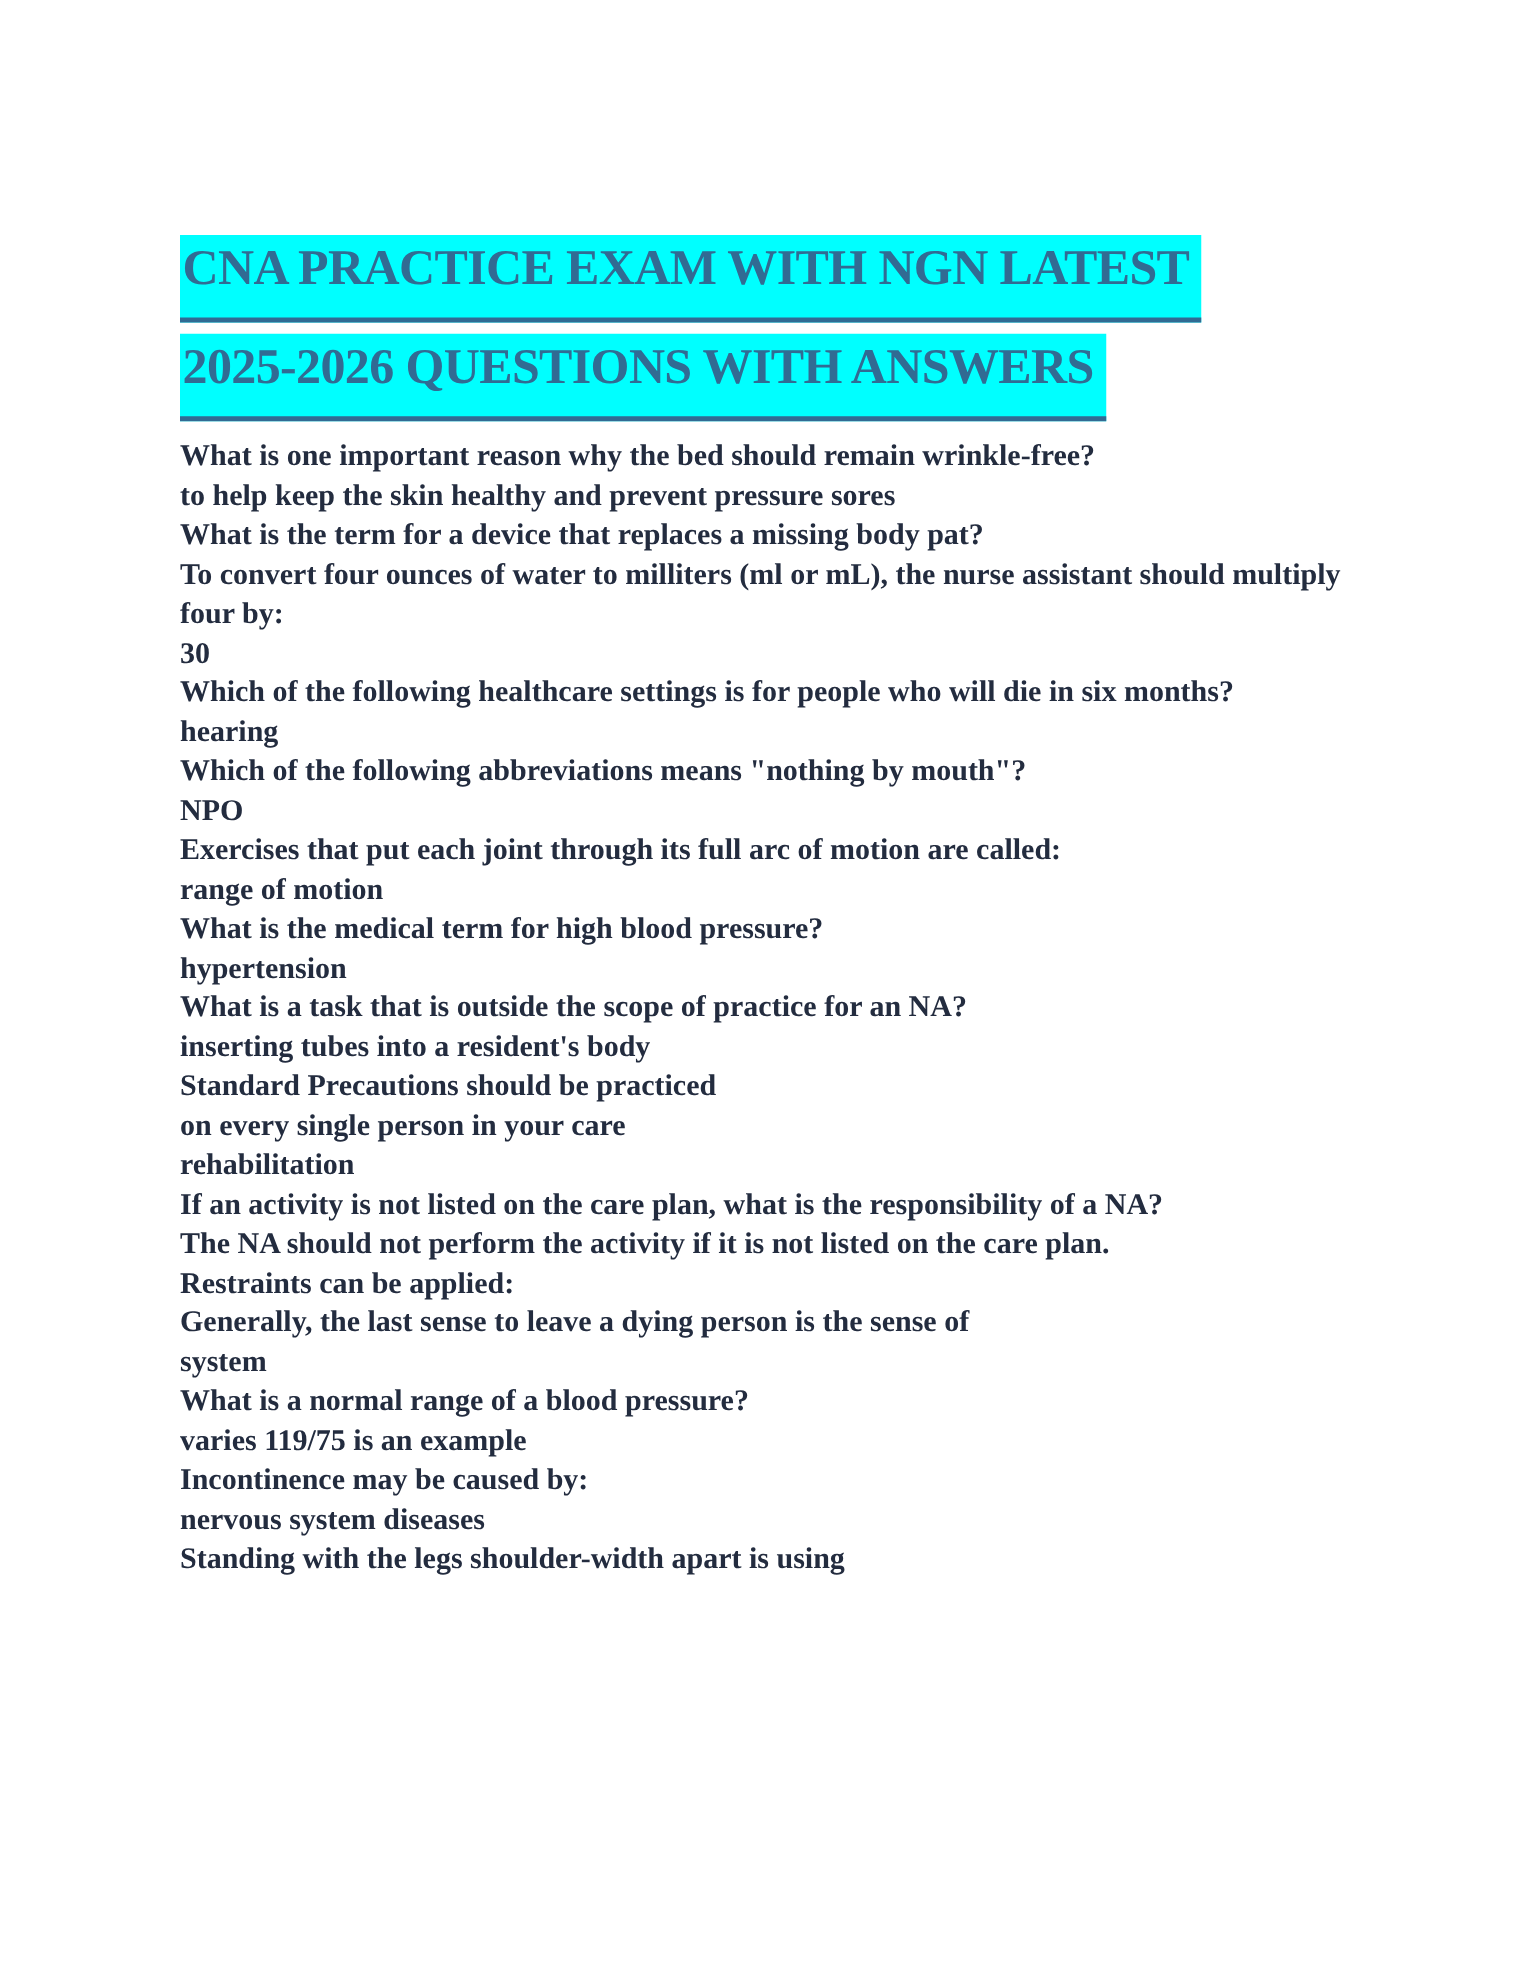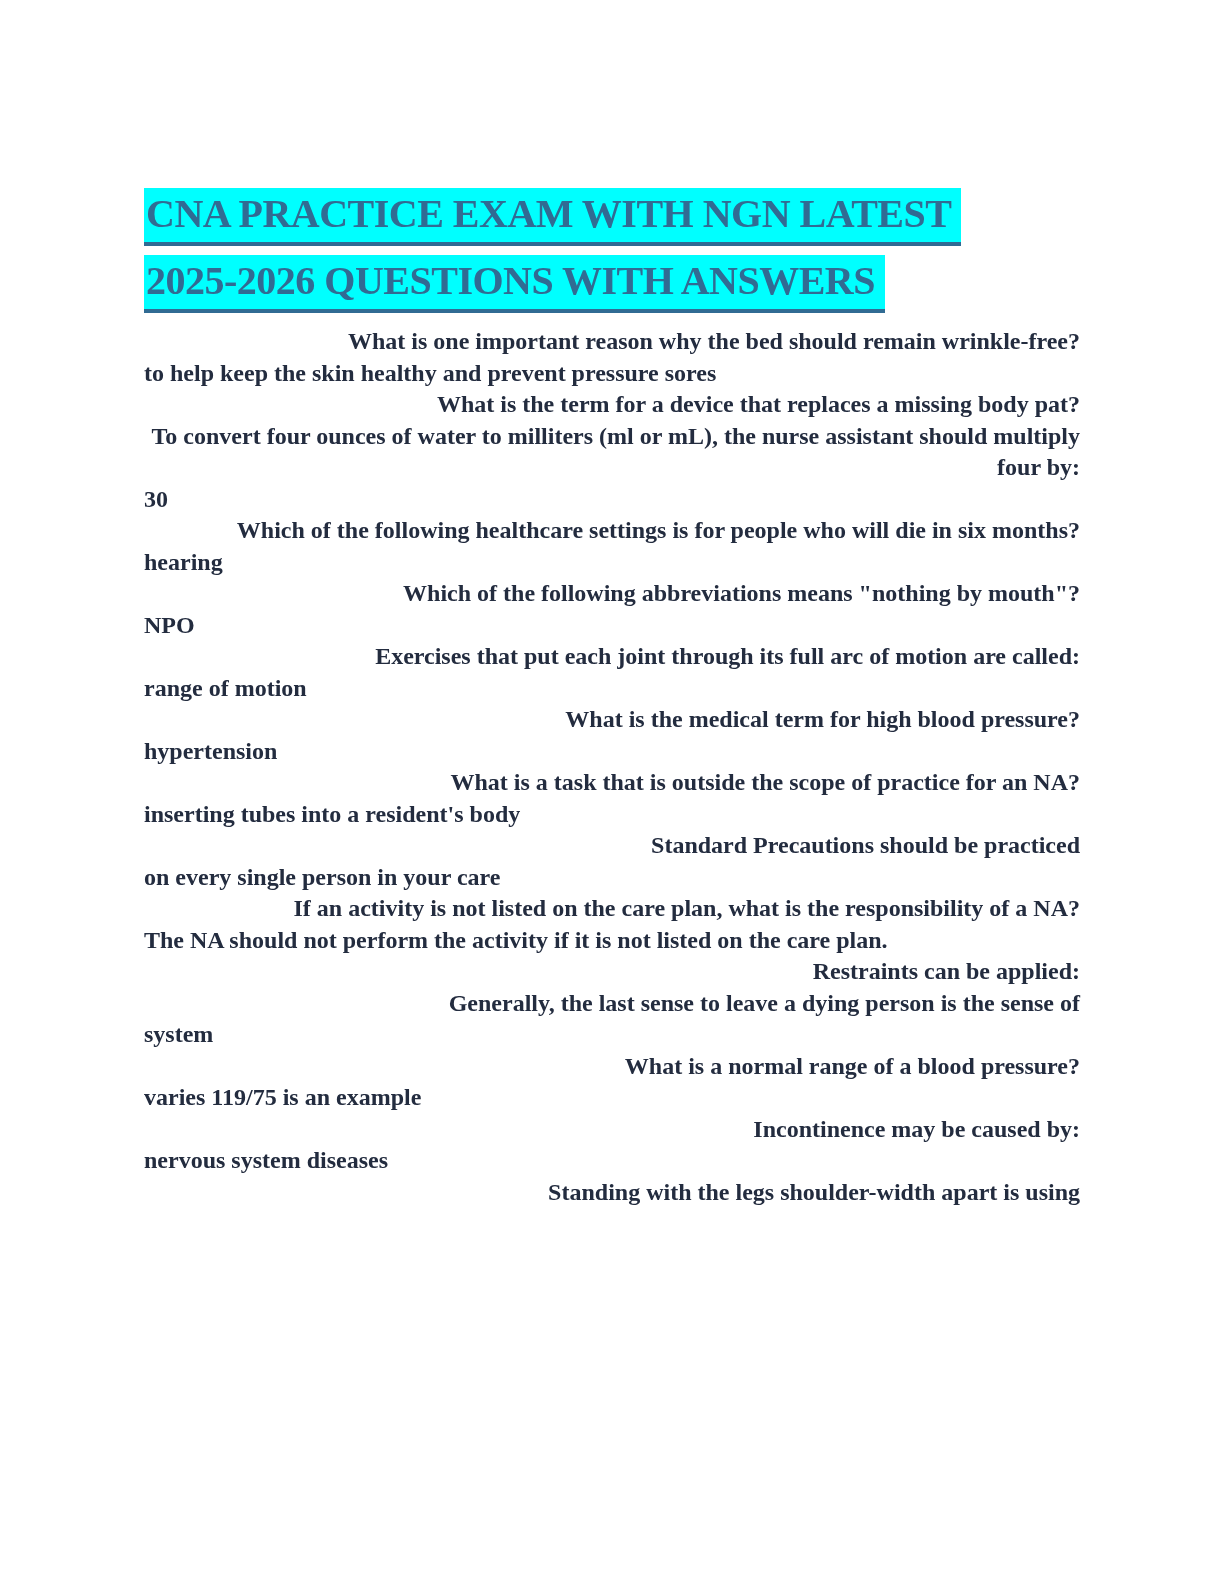--- a/index.html
+++ b/index.html
@@ -28,33 +28,32 @@
     background:var(--hl);
     margin-bottom:9px;
   }
   .title-inner{
     display:inline-block;
     font-size:40px;
     font-weight:bold;
     letter-spacing:-0.5px;
     color:var(--title);
     border-bottom:4px solid var(--title);
-    padding:3px 10px 5px 2px;
+    padding:3px 10px 17px 2px;
     line-height:1.15;
     white-space:nowrap;
   }
   .qa-list{
     width:936px;
     font-size:24px;
     line-height:31.5px;
   }
   .q{
     font-weight:bold;
     color:var(--body);
-    text-align:right;
   }
   .a{
     font-weight:bold;
     color:var(--body);
   }
 </style>
 </head>
 <body>
 
 <div class="page">
@@ -79,20 +78,21 @@
       <div class="q">Which of the following abbreviations means "nothing by mouth"?</div>
       <div class="a">NPO</div>
       <div class="q">Exercises that put each joint through its full arc of motion are called:</div>
       <div class="a">range of motion</div>
       <div class="q">What is the medical term for high blood pressure?</div>
       <div class="a">hypertension</div>
       <div class="q">What is a task that is outside the scope of practice for an NA?</div>
       <div class="a">inserting tubes into a resident's body</div>
       <div class="q">Standard Precautions should be practiced</div>
       <div class="a">on every single person in your care</div>
+      <div class="a">rehabilitation</div>
       <div class="q">If an activity is not listed on the care plan, what is the responsibility of a NA?</div>
       <div class="a">The NA should not perform the activity if it is not listed on the care plan.</div>
       <div class="q">Restraints can be applied:</div>
       <div class="q">Generally, the last sense to leave a dying person is the sense of</div>
       <div class="a">system</div>
       <div class="q">What is a normal range of a blood pressure?</div>
       <div class="a">varies 119/75 is an example</div>
       <div class="q">Incontinence may be caused by:</div>
       <div class="a">nervous system diseases</div>
       <div class="q">Standing with the legs shoulder-width apart is using</div>

